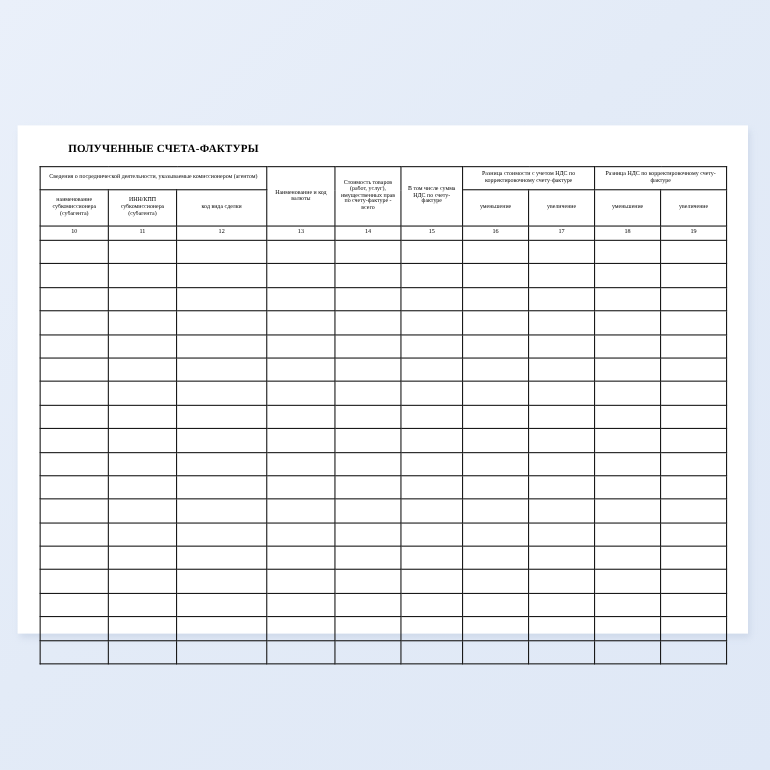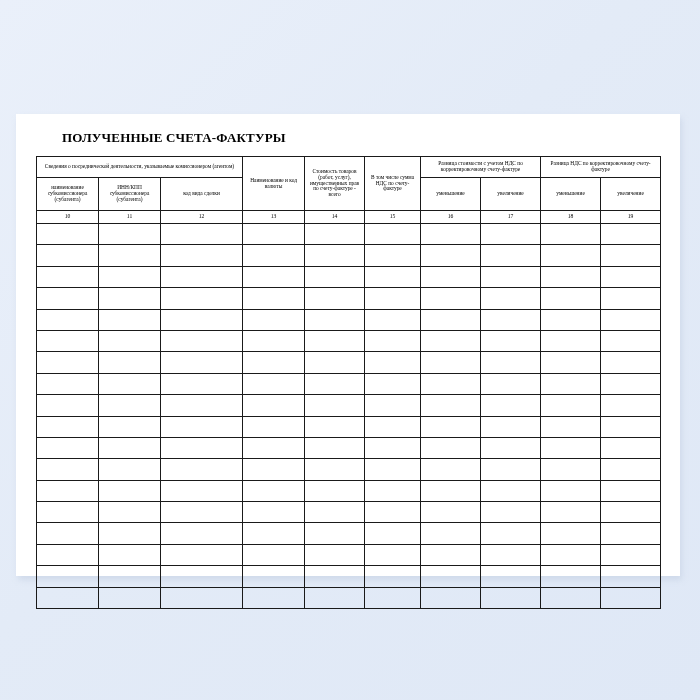--- a/index.html
+++ b/index.html
@@ -36,21 +36,21 @@
     top: 114px;
     width: 664px;
     height: 462px;
     background: #ffffff;
     box-sizing: border-box;
     padding: 14px 20px 10px 20px;
   }
   .doc-title {
     font-family: "Liberation Serif", serif;
     font-weight: bold;
-    font-size: 13px;
+    font-size: 10px;
     letter-spacing: .2px;
     color: #000;
     margin: 2px 0 10px 26px;
     text-transform: uppercase;
   }
   table.reg {
     border-collapse: collapse;
     width: 624px;
     margin: 0 auto;
     table-layout: fixed;

